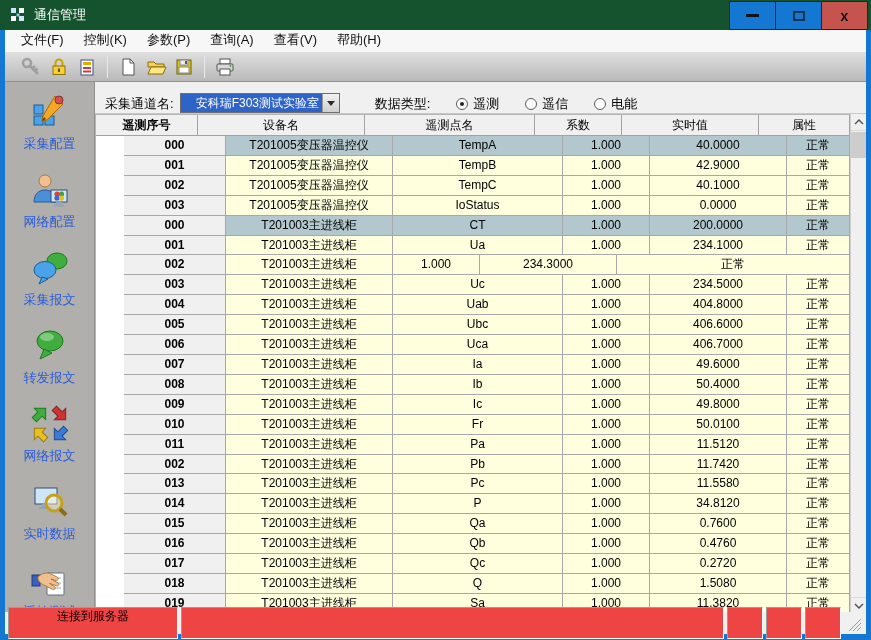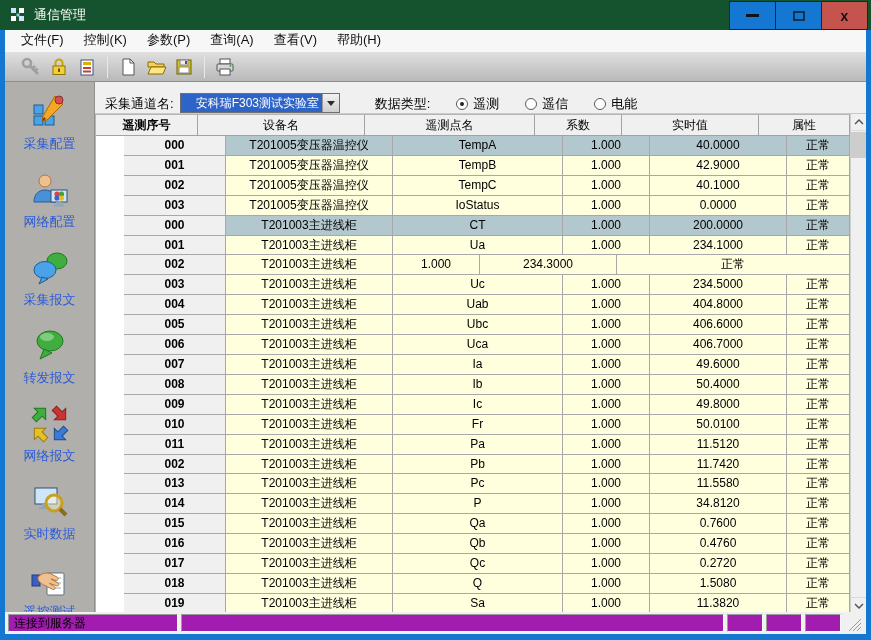--- a/index.html
+++ b/index.html
@@ -81,23 +81,23 @@
   .vscroll { width:16px; background:#f0f0f0; border-left:1px solid #d0d0d0; position:relative; }
   .sb-btn { position:absolute; left:0; width:15px; height:17px; background:#f0f0f0;
     display:flex; align-items:center; justify-content:center; }
   .sb-up { top:0; border-bottom:1px solid #dadada; }
   .sb-down { bottom:0; border-top:1px solid #dadada; }
   .sb-thumb { position:absolute; left:0; top:18px; width:15px; height:26px; background:#cdcdcd; }
 
   
   .statusbar { position:absolute; top:612px; left:5px; width:861px; height:22px;
     background:#f0f0f0; display:flex; align-items:center; padding:2px 2px 2px 0; }
-  .sb-panel { height:18px; background:#a21caf; border:1px solid;
+  .sb-panel { height:32px; background:#ef4444; border:1px solid;
     border-color:#9b9b9b #ffffff #ffffff #9b9b9b; font-size:12px; color:#000;
-    line-height:16px; padding:0 5px; margin-left:3px; }
+    line-height:16px; padding:0 5px; margin-left:3px;text-align:center; }
   .sb-text { width:170px; }
   .sb-mid { flex:1; }
   .sb-small { width:36px; }
   .sb-gripbox { width:20px; height:18px; margin-left:3px; position:relative; }
 </style>
 </head>
 <body>
 
 <div class="window">
 

